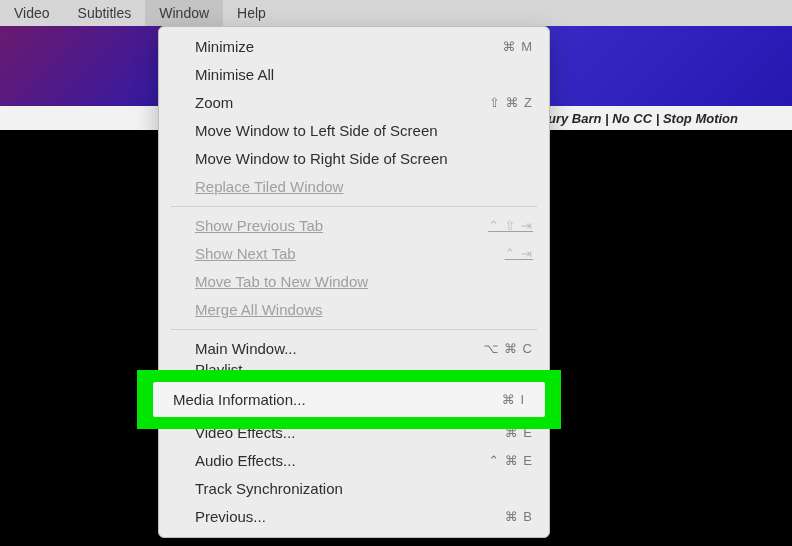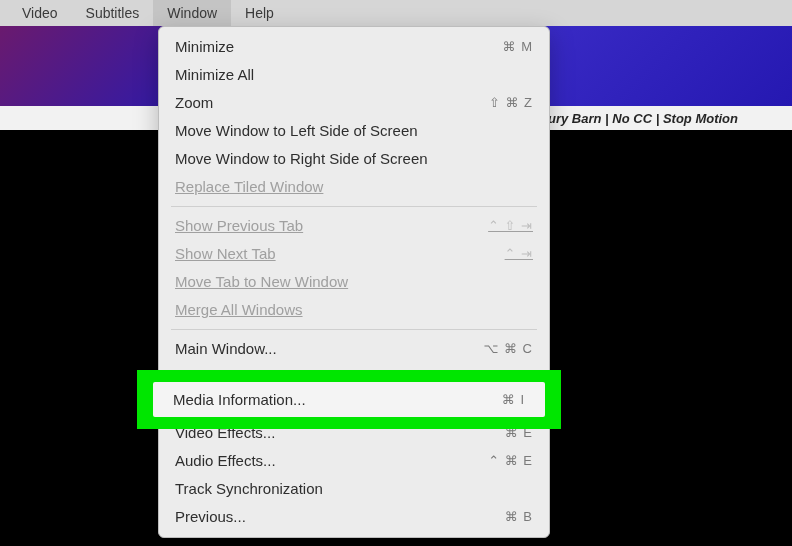--- a/index.html
+++ b/index.html
@@ -13,21 +13,20 @@
   }
   .menubar {
     position: absolute;
     top: 0; left: 0; right: 0;
     height: 26px;
     background: #d6d6d6;
     display: flex;
     align-items: center;
     font-size: 14px;
     color: #3b3b3b;
-    padding-left: 8px;
   }
   .menubar .menu-top {
     padding: 0 14px;
     height: 100%;
     display: flex;
     align-items: center;
     cursor: default;
   }
   .menubar .menu-top.active {
     background: #c4c4c4;
@@ -65,24 +64,25 @@
     background: #ececec;
     border: 1px solid #bdbdbd;
     border-radius: 6px;
     box-shadow: 0 8px 24px rgba(0,0,0,0.25);
     padding: 6px 0;
     font-size: 15px;
     color: #2e2e2e;
   }
   .dropdown .item {
     display: flex;
-    align-items: flex-start;
+    align-items: center;
     justify-content: space-between;
     padding: 4px 16px;
     line-height: 20px;
+    margin-left: 20px;
   }
   .dropdown .item.disabled {
     color: #a0a0a0;
     text-decoration: underline;
   }
   .dropdown .sep {
     height: 1px;
     background: #cfcfcf;
     margin: 5px 12px;
   }
@@ -147,21 +147,21 @@
 
 <div class="player-area"></div>
 
 <div class="dropdown">
 
   <div class="item">
     <span>Minimize</span>
     <span class="shortcut">⌘ M</span>
   </div>
   <div class="item">
-    <span>Minimize All</span>
+    <span>Minimise All</span>
     <span class="shortcut"></span>
   </div>
   <div class="item">
     <span>Zoom</span>
     <span class="shortcut">⇧ ⌘ Z</span>
   </div>
   <div class="item">
     <span>Move Window to Left Side of Screen</span>
     <span class="shortcut"></span>
   </div>

